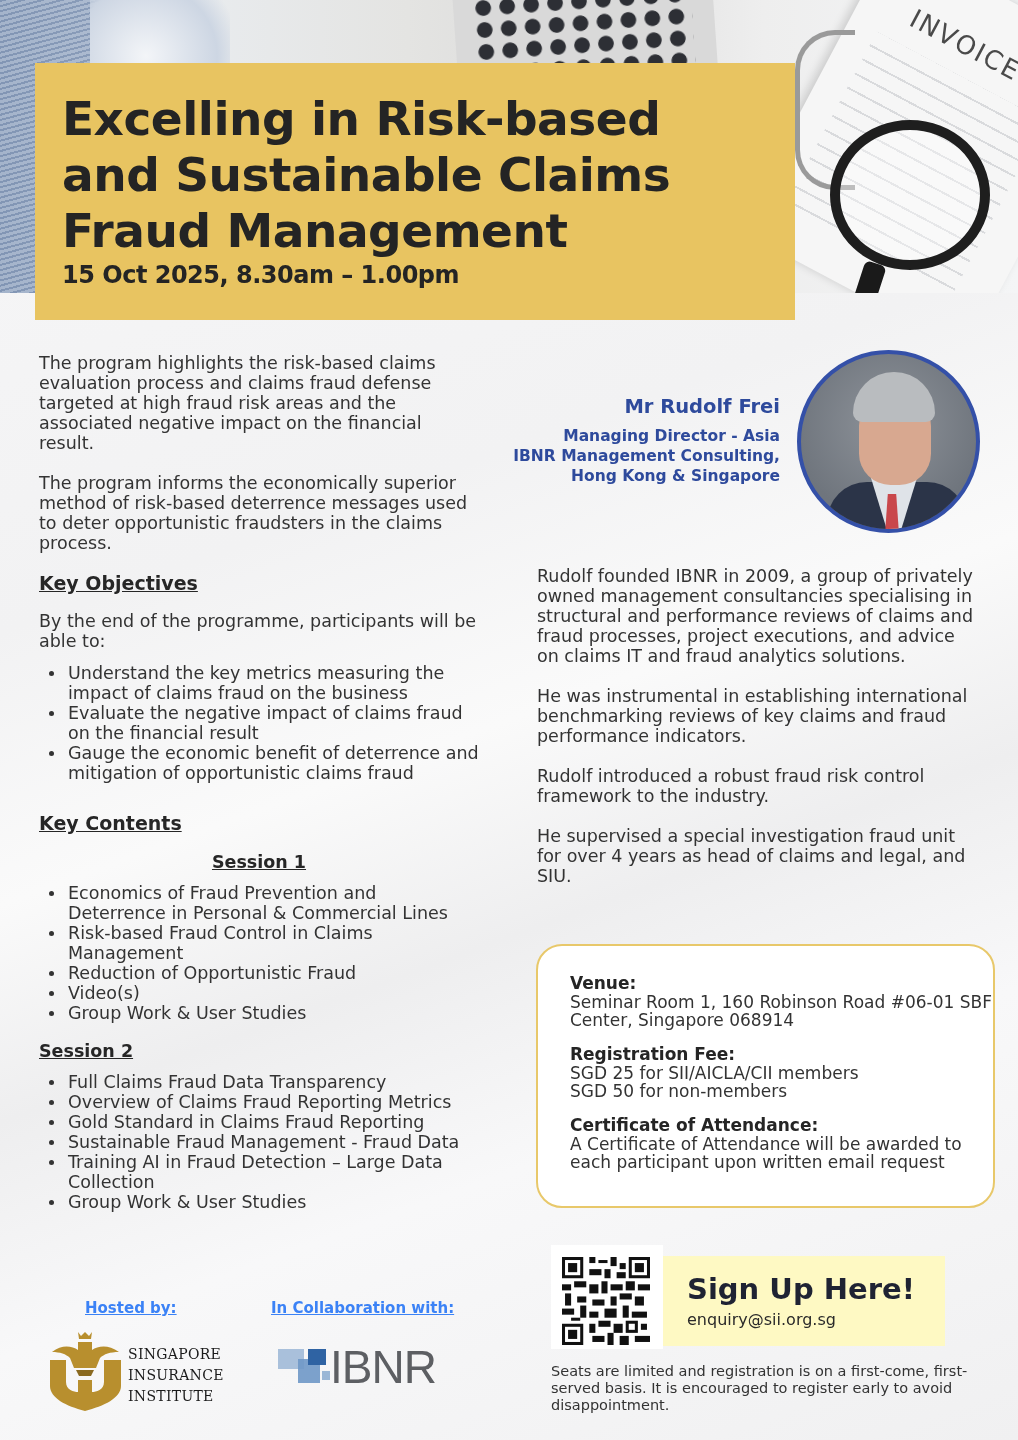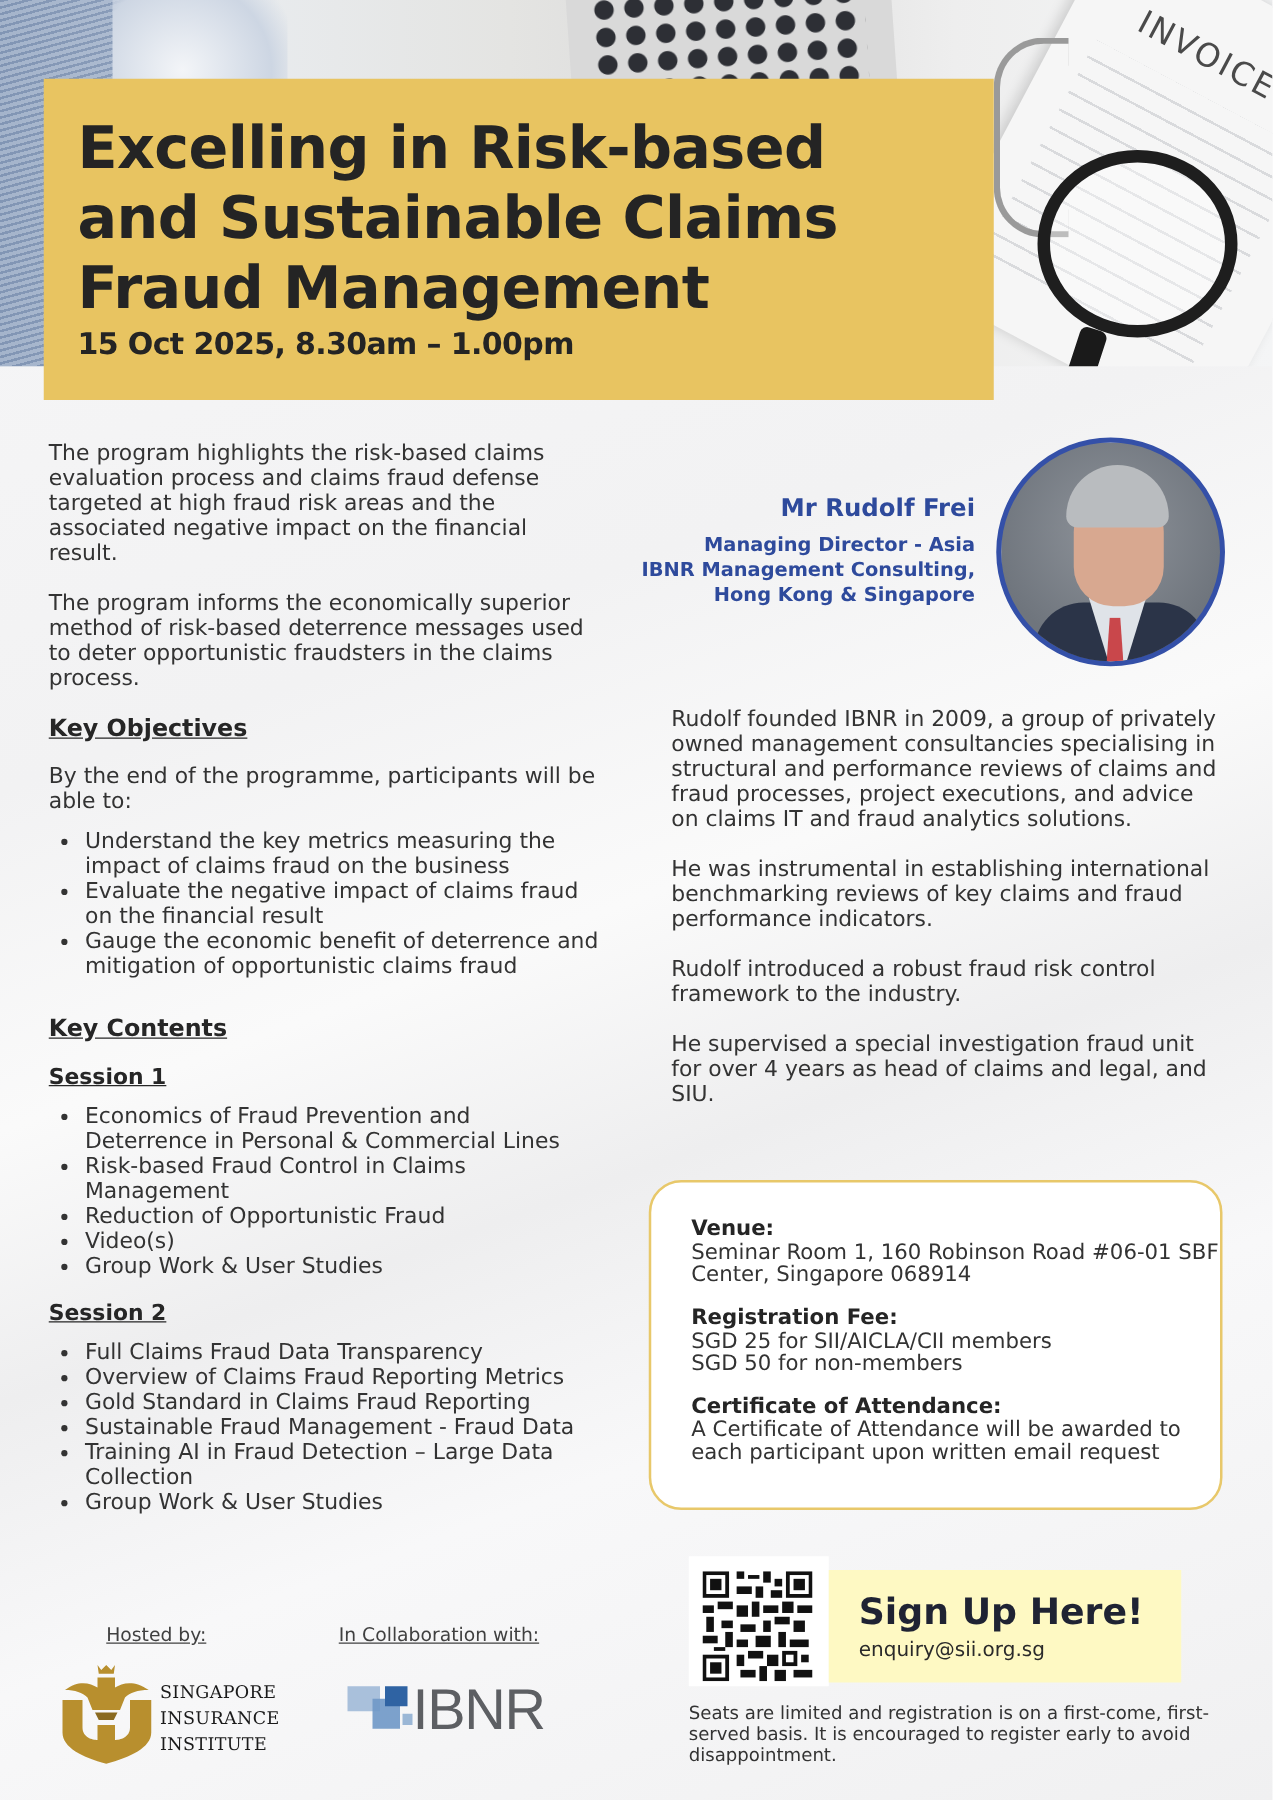--- a/index.html
+++ b/index.html
@@ -97,21 +97,21 @@
   }
   .portrait .hair { position: absolute; left: 52px; top: 18px; width: 82px; height: 50px; border-radius: 45px 45px 10px 10px; background: #b9bcbf; }
   .portrait .face { position: absolute; left: 58px; top: 36px; width: 72px; height: 95px; border-radius: 40px 40px 35px 35px; background: #d8a890; }
   .portrait .suit { position: absolute; left: 26px; top: 128px; width: 140px; height: 80px; border-radius: 40px 40px 0 0; background: #2b3448; }
   .portrait .shirt { position: absolute; left: 70px; top: 124px; width: 46px; height: 60px; background: #dfe3e8; clip-path: polygon(0 0,100% 0,60% 100%,40% 100%); }
   .portrait .tie { position: absolute; left: 84px; top: 140px; width: 14px; height: 40px; background: #c9474b; clip-path: polygon(20% 0,80% 0,100% 100%,0 100%); }
 
   .bio { position: absolute; left: 537px; top: 566px; width: 445px; }
 
   .info-box {
-    position: absolute; left: 519px; top: 944px; width: 459px; height: 264px;
+    position: absolute; left: 536px; top: 944px; width: 459px; height: 264px;
     background: #fff; border: 2.5px solid #e8c86a; border-radius: 26px;
     padding: 28px 0 0 32px;
   }
   .info-box .label { font-weight: bold; font-size: 17px; color: #252525; line-height: 19px; }
   .info-box .val { font-size: 17px; line-height: 18px; color: #333; }
   .info-box .grp { margin-bottom: 16px; }
 
   .qr {
     position: absolute; left: 551px; top: 1245px; width: 112px; height: 104px; background: #fff;
   }
@@ -121,21 +121,21 @@
     padding: 16px 0 0 24px;
   }
   .signup .cta { font-weight: bold; font-size: 29px; color: #1f2333; line-height: 34px; }
   .signup .email { font-size: 16px; color: #2a2a2a; margin-top: 4px; }
   .note {
     position: absolute; left: 551px; top: 1363px; width: 440px;
     font-size: 14.5px; line-height: 17px; color: #333;
   }
 
   .hosted-label, .collab-label {
-    position: absolute; top: 1299px; font-weight: normal; font-size: 15px; text-decoration: underline; color: #404040;
+    position: absolute; top: 1299px; font-weight: bold; font-size: 15px; text-decoration: underline; color: #3b82f6;
   }
   .hosted-label { left: 85px; }
   .collab-label { left: 271px; text-align: right; }
   .sii-logo { position: absolute; left: 48px; top: 1330px; }
   .sii-text {
     position: absolute; left: 128px; top: 1344px; font-family: "DejaVu Serif", serif;
     font-size: 14px; line-height: 21px; color: #1a1a1a; letter-spacing: 0.3px;
   }
   .ibnr-logo { position: absolute; left: 276px; top: 1345px; }
   .ibnr-text {
@@ -180,21 +180,21 @@
   <p class="body-text" style="margin-top:17px; margin-bottom:12px;">By the end of the programme, participants will be able to:</p>
   <ul class="bullets">
     <li>Understand the key metrics measuring the impact of claims fraud on the business</li>
     <li>Evaluate the negative impact of claims fraud on the financial result</li>
     <li>Gauge the economic benefit of deterrence and mitigation of opportunistic claims fraud</li>
   </ul>
 </div>
 
 <div class="left-col" style="top:812px;">
   <div class="h-underline">Key Contents</div>
-  <div class="h-underline" style="font-size:17.5px; margin-top:18px; margin-bottom:11px;">Session 1</div>
+  <div class="h-underline" style="font-size:17.5px; margin-top:18px; margin-bottom:11px;text-align:center;">Session 1</div>
   <ul class="bullets">
     <li>Economics of Fraud Prevention and Deterrence in Personal &amp; Commercial Lines</li>
     <li>Risk-based Fraud Control in Claims Management</li>
     <li>Reduction of Opportunistic Fraud</li>
     <li>Video(s)</li>
     <li>Group Work &amp; User Studies</li>
   </ul>
   <div class="h-underline" style="font-size:17.5px; margin-top:18px; margin-bottom:11px;">Session 2</div>
   <ul class="bullets">
     <li>Full Claims Fraud Data Transparency</li>

